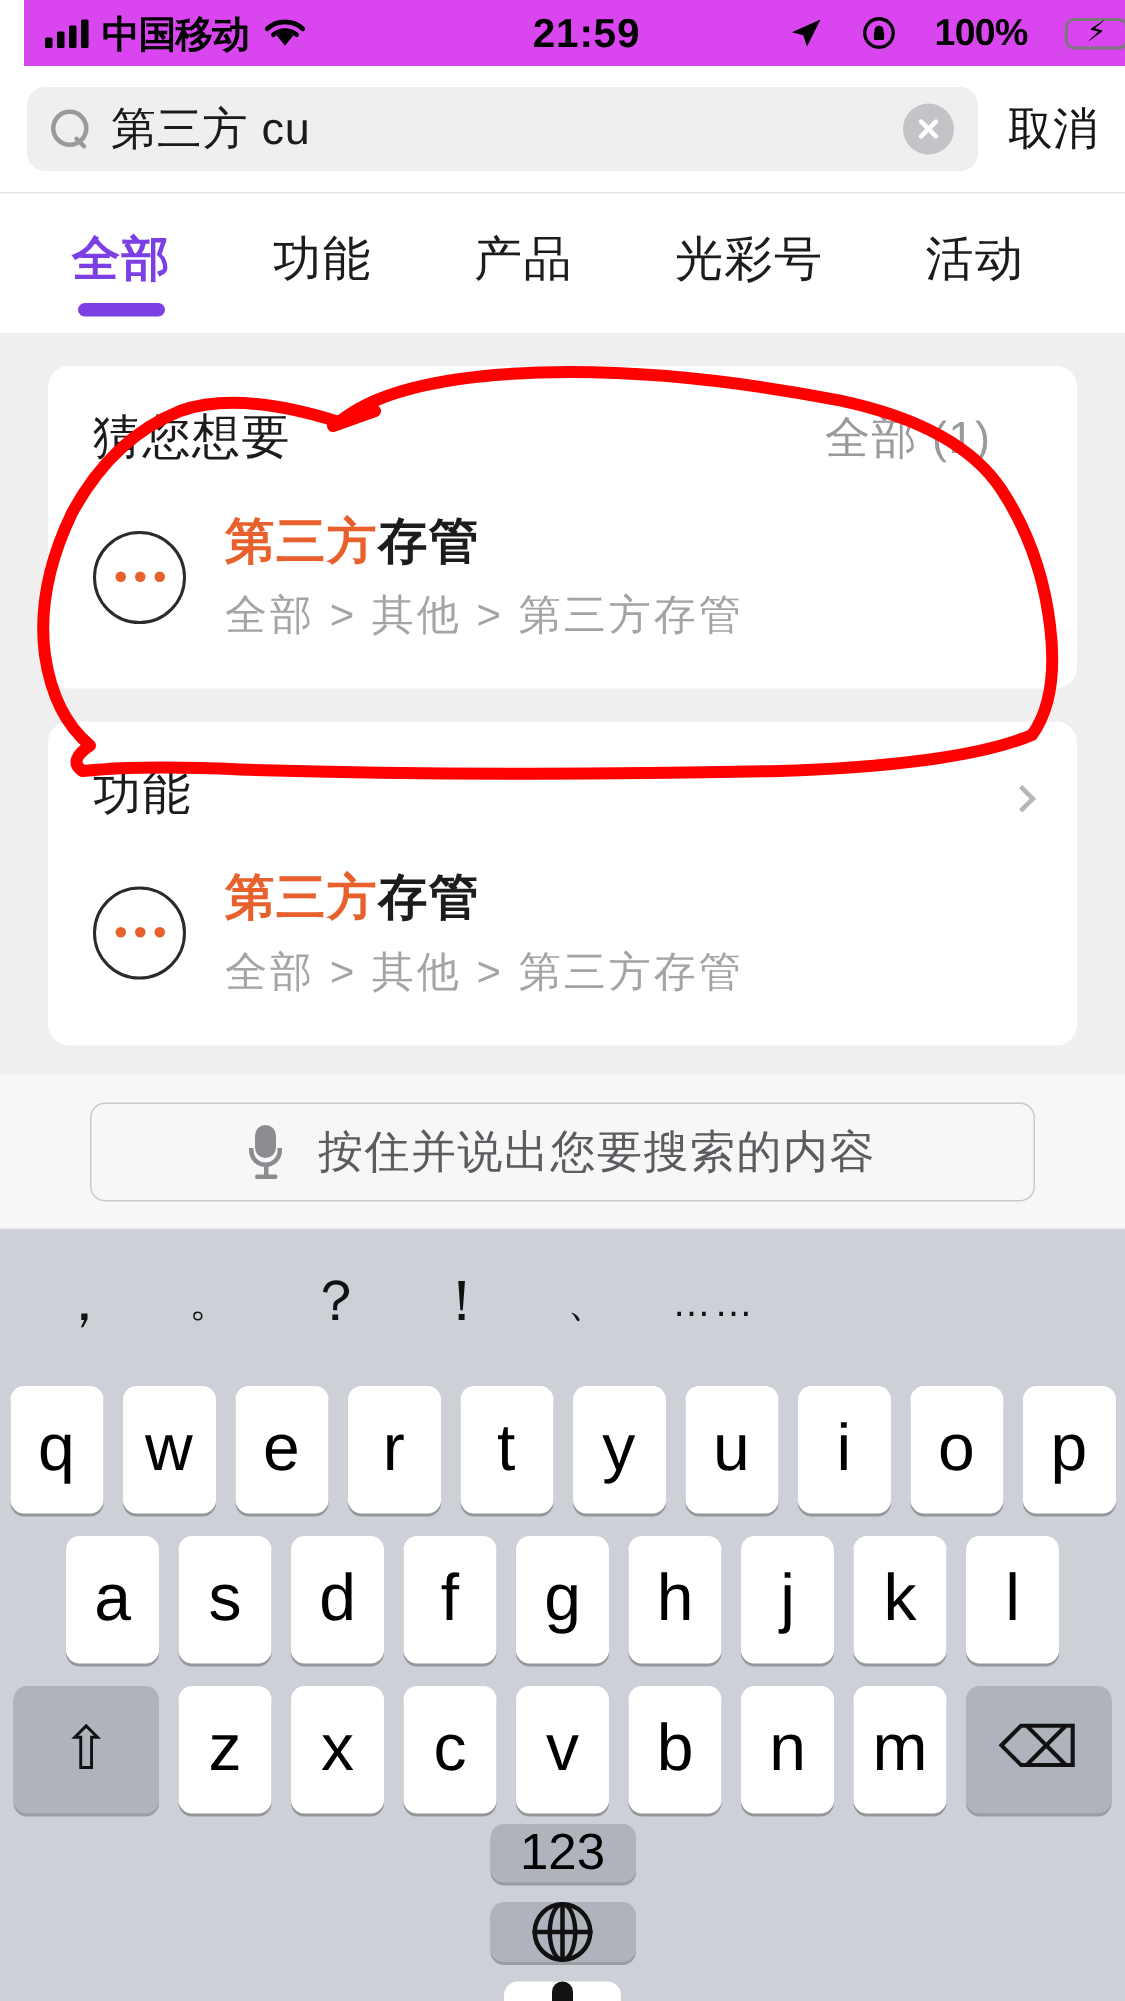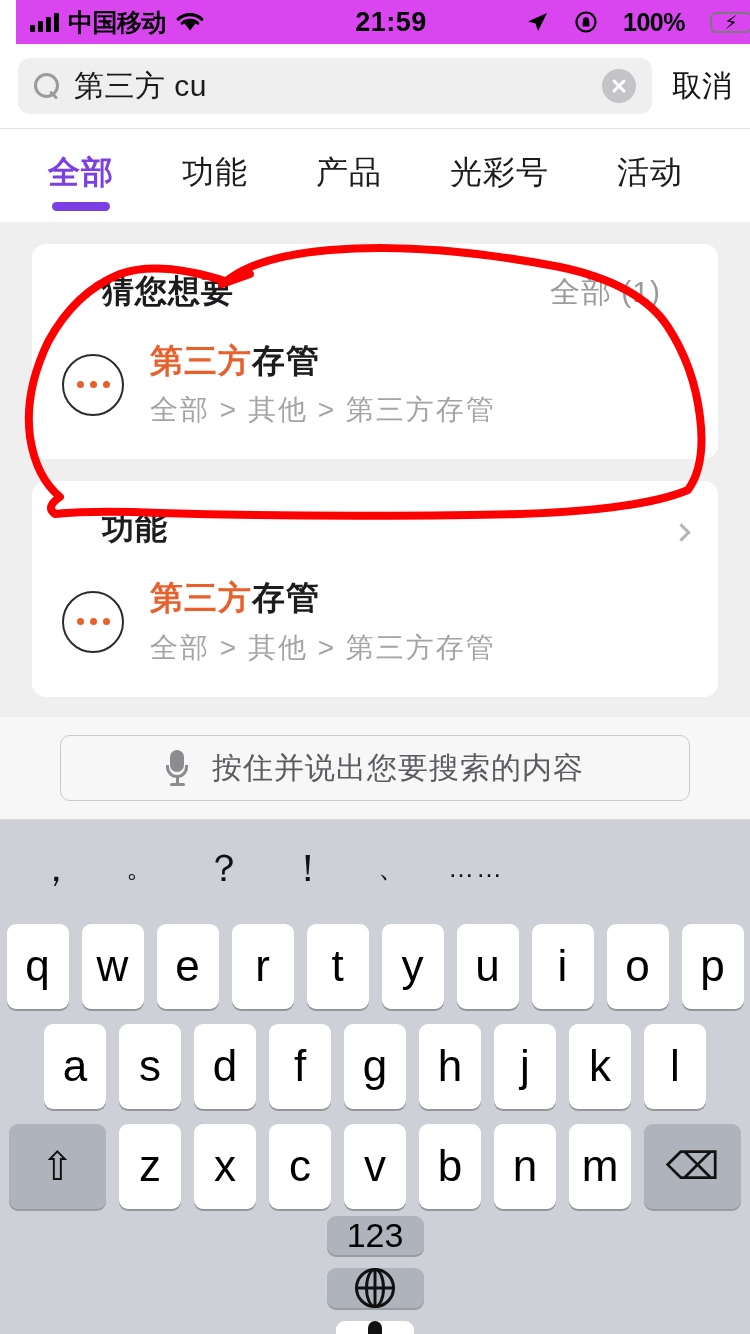--- a/index.html
+++ b/index.html
@@ -74,21 +74,21 @@
     font-size: 32px; color: #1c1c1e; letter-spacing: 1px; white-space: nowrap; }
   .tab.active { color: #7B3FE4; font-weight: bold; }
   .tab .ul { position: absolute; left: 50%; transform: translateX(-50%); bottom: -16px;
     width: 58px; height: 9px; border-radius: 5px; background: #7B3FE4; }
 
   
   .results { position: absolute; top: 222px; left: 0; width: 750px; height: 495px;
     background: #EFEFEF; overflow: hidden; padding: 0 32px; }
   .card { background: #fff; border-radius: 14px; margin-top: 22px; padding: 26px 30px 30px; }
   .card-head { display: flex; align-items: baseline; }
-  .card-title { font-size: 32px; font-weight: bold; color: #1c1c1e; letter-spacing: 1px; margin-left: 40px; }
+  .card-title { font-size: 32px; font-weight: normal; color: #1c1c1e; letter-spacing: 1px; }
   .card-more { margin-left: auto; font-size: 30px; color: #9a9a9e; letter-spacing: 1px;
     display: flex; align-items: center; gap: 14px; }
   .chev { width: 13px; height: 13px; border-right: 3px solid #b6b6ba;
     border-top: 3px solid #b6b6ba; transform: rotate(45deg); display: inline-block; }
   .chev.hidden { visibility: hidden; }
   .row { display: flex; align-items: center; margin-top: 26px; gap: 26px; }
   .avatar { width: 62px; height: 62px; border-radius: 50%; border: 2px solid #2b2b2b;
     flex: none; display: flex; align-items: center; justify-content: center; gap: 6px; }
   .avatar i { width: 7px; height: 7px; border-radius: 50%; background: #E8602C; display: block; }
   .rowtext { flex: 1; min-width: 0; }

